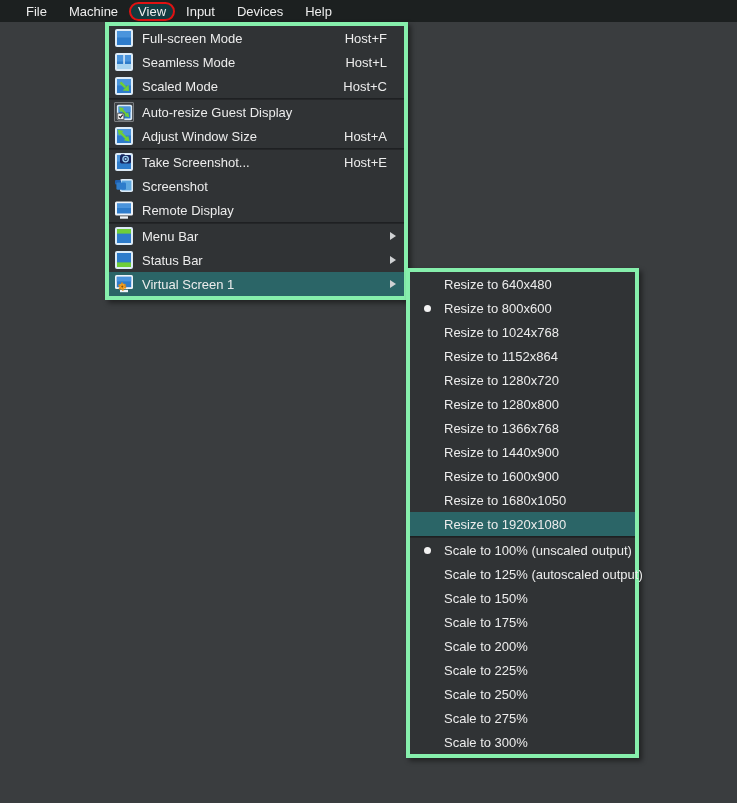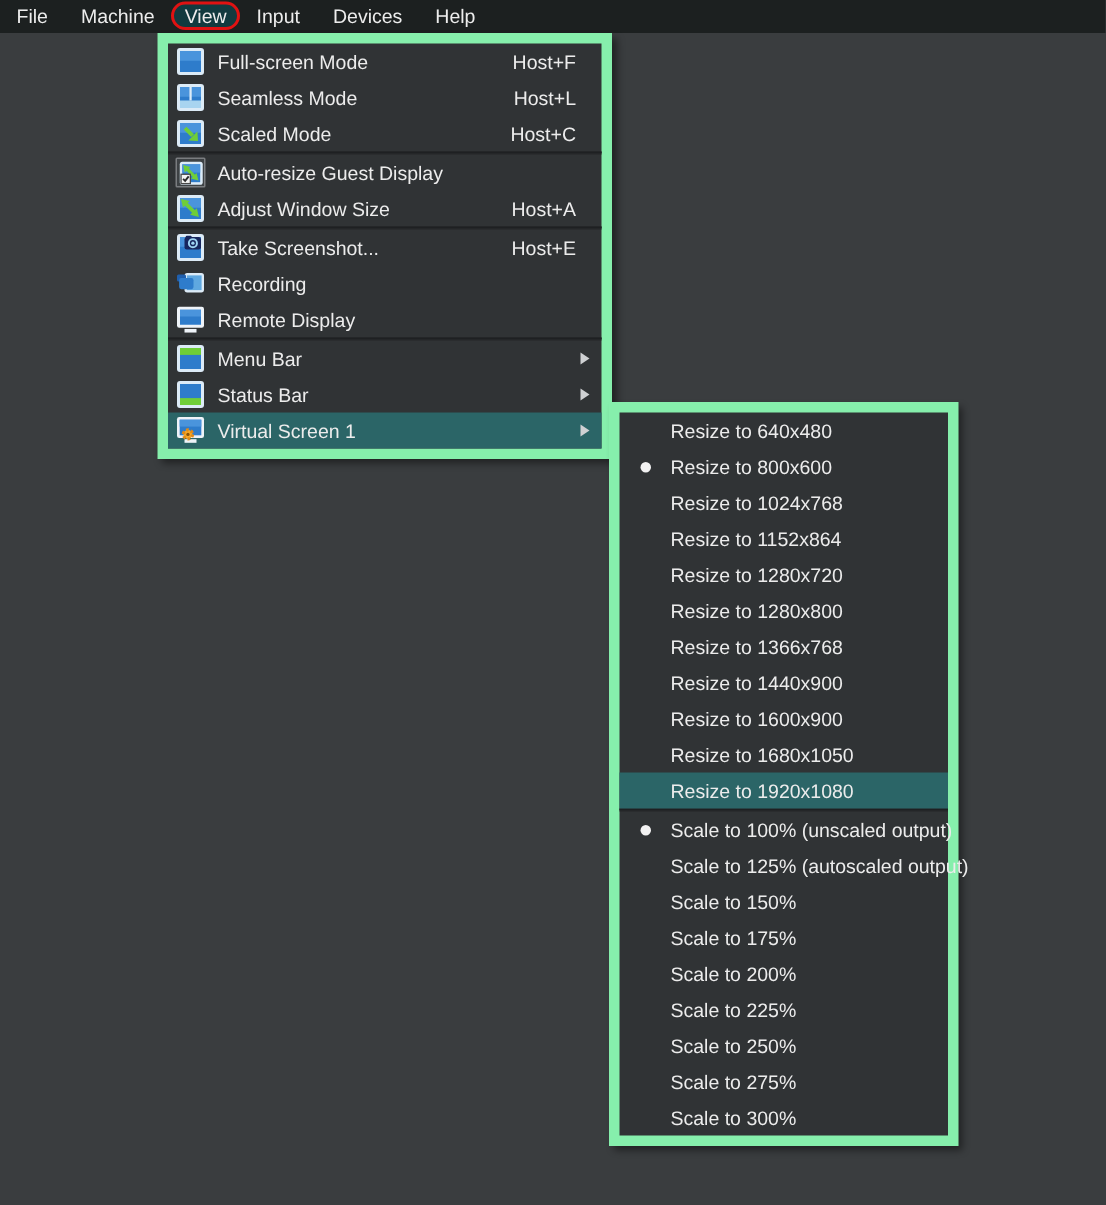--- a/index.html
+++ b/index.html
@@ -6,36 +6,36 @@
   body{
     width:737px;height:803px;position:relative;overflow:hidden;
     background:var(--window-bg,#3a3d3f);
     font-family:"Liberation Sans",sans-serif;font-size:13px;color:#ececec;
     -webkit-font-smoothing:antialiased;
   }
   
   .menubar{
     position:absolute;top:0;left:0;right:0;height:22px;
     background:var(--menubar-bg,#1c2020);
-    display:flex;align-items:flex-start;padding-left:0;
+    display:flex;align-items:center;padding-left:15px;
   }
   .menubar-item{
     display:flex;align-items:center;padding:0 9px;margin:1px 0;
     border:2px solid transparent;cursor:default;color:#ededed;
   }
   .menubar-item.selected{
     border-color:var(--view-selected-border,#df1212);
     background:var(--view-selected-bg,#123a3f);
     padding:0 7px;
     border-radius:10px;
   }
   
   .popup{
     position:absolute;background:var(--popup-bg,#303335);
-    border:7px solid #86efac;
+    border:4px solid #86efac;
     box-shadow:3px 3px 5px rgba(0,0,0,0.45);
     box-sizing:border-box;
     text-align:center;
   }
   .menu-row{
     height:24px;display:flex;align-items:center;position:relative;cursor:default;
   }
   .menu-row.highlighted{background:var(--highlight-teal,#2b6567);}
   .menu-sep{height:2px;background:#242628;border-top:1px solid #1e2022;box-sizing:border-box;}
   .icon-slot{
@@ -170,21 +170,21 @@
   </div>
     <div class="menu-row">
     <span class="icon-slot">
         <svg viewBox="0 0 20 20">
           <rect x="6" y="3" width="13" height="13" rx="1.8" fill="#dcebf7"></rect>
           <rect x="7.6" y="4.6" width="9.8" height="9.8" fill="#5fa8e0"></rect>
           <rect x="1" y="4" width="6" height="4.6" rx="1" fill="#1f5fae"></rect>
           <rect x="2.4" y="6.4" width="9.6" height="7.4" rx="1.4" fill="#2e7ccb"></rect>
         </svg>
       </span>
-    <span class="mi-label">Recording</span>
+    <span class="mi-label">Screenshot</span>
 
   </div>
     <div class="menu-row">
     <span class="icon-slot">
         <svg viewBox="0 0 20 20">
           <rect x="1" y="1.5" width="18" height="14" rx="1.5" fill="#eef3f8"></rect>
           <rect x="3" y="3.5" width="14" height="10" fill="#2e7ccb"></rect>
           <rect x="3" y="3.5" width="14" height="4.5" fill="#4a94dc"></rect>
           <rect x="6" y="16.3" width="8" height="2.4" fill="#eef3f8"></rect>
         </svg>

